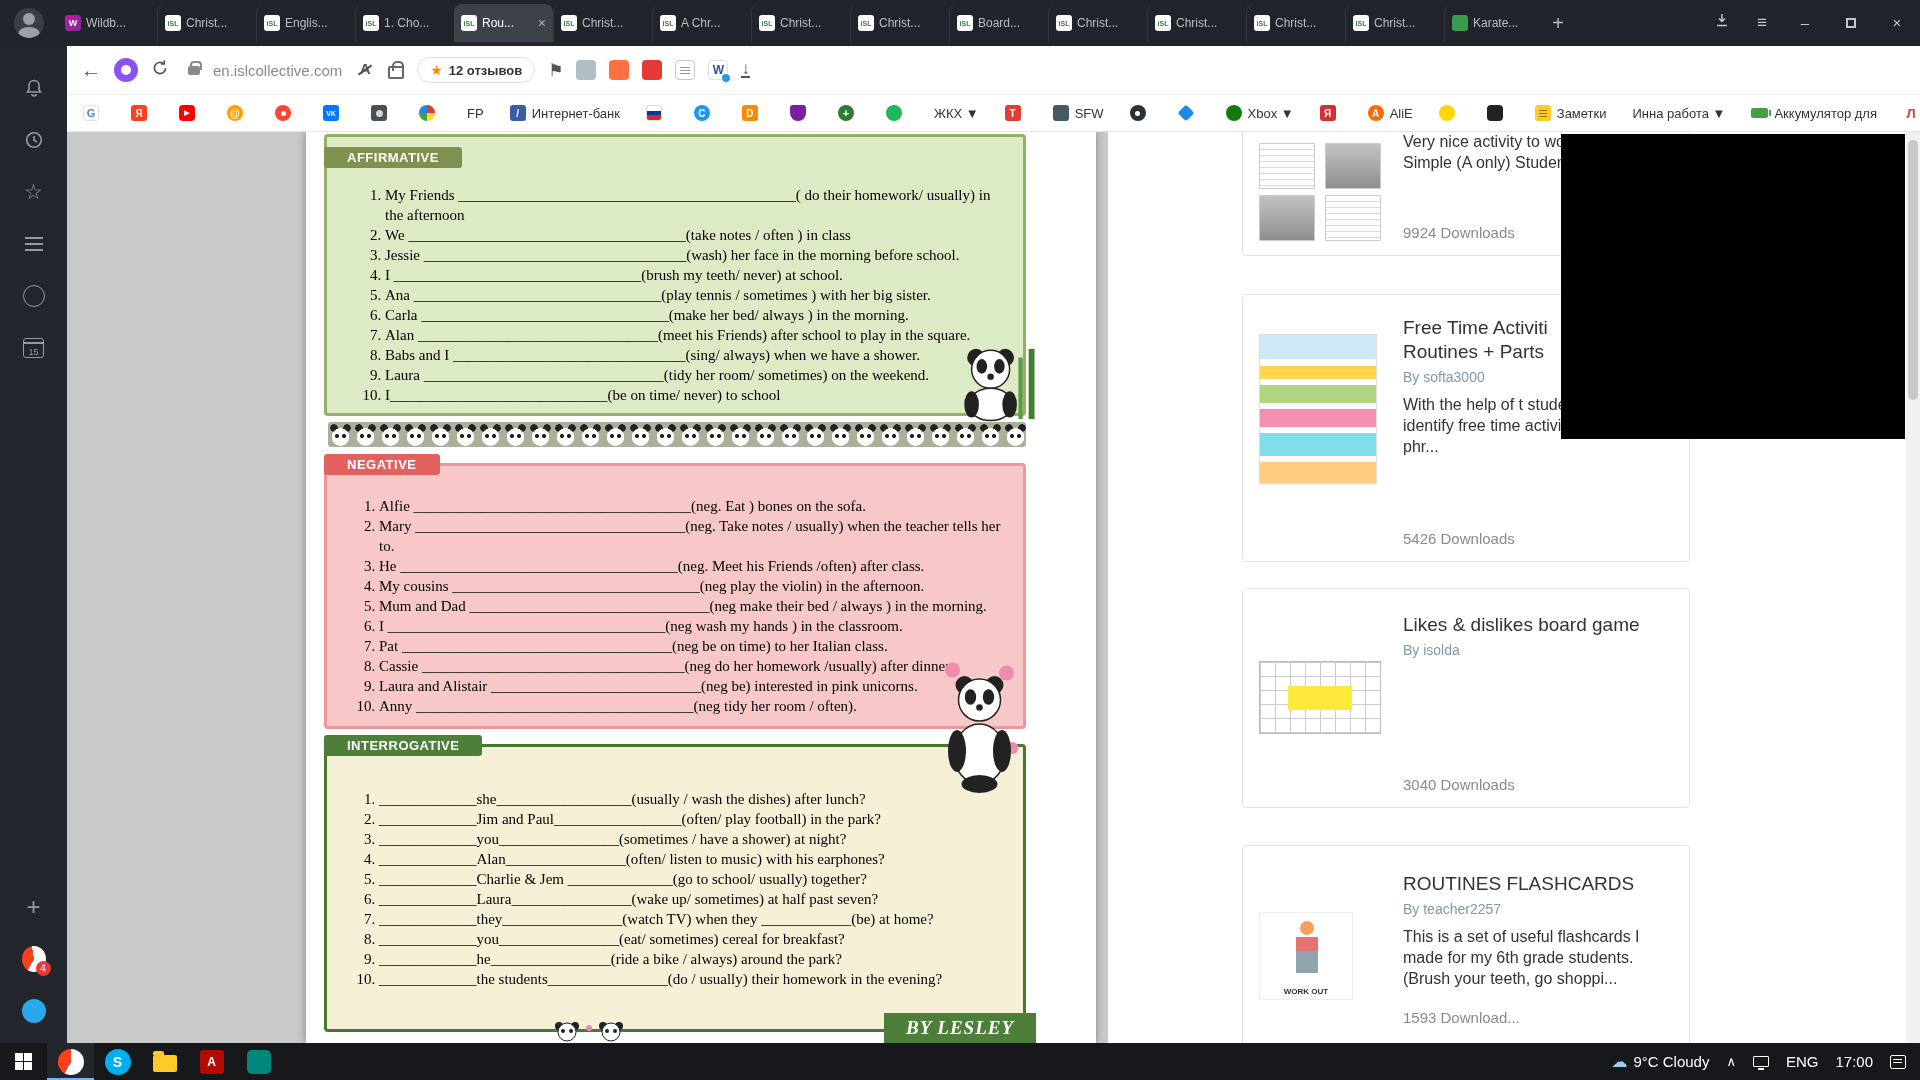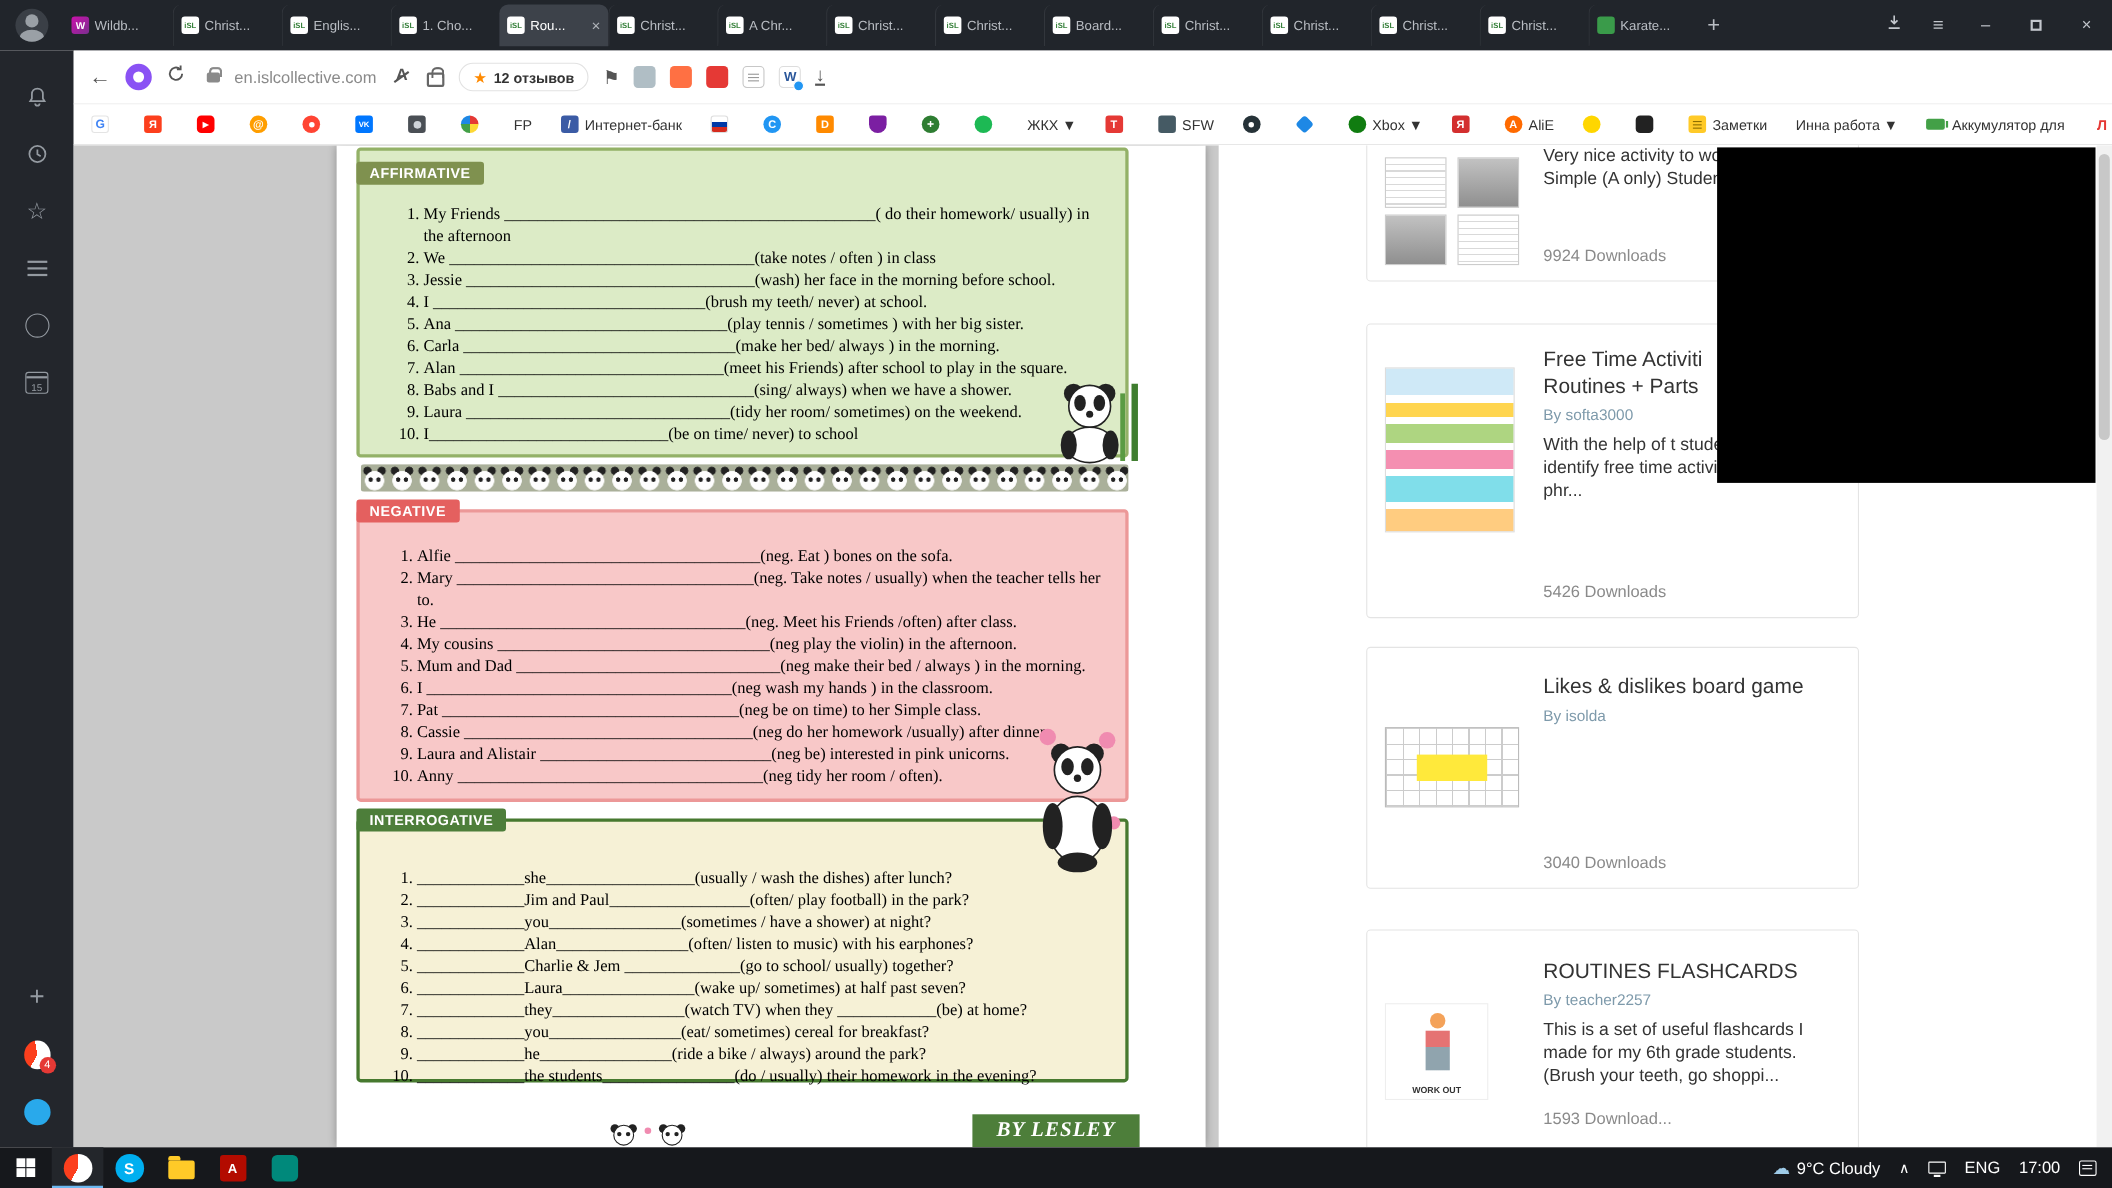--- a/index.html
+++ b/index.html
@@ -105,22 +105,22 @@
 .i-l{background:transparent;color:#e53935;font-size:13px}.i-l::after{content:"Л"}
 
 
 #content{position:absolute;top:132px;left:67px;width:1853px;height:911px;background:#fff;overflow:hidden}
 #viewer{position:absolute;left:0;top:0;width:1041px;height:911px;background:#c9c9c9;overflow:hidden}
 #page{position:absolute;left:239px;top:0;width:790px;height:911px;background:#fff;box-shadow:0 0 8px rgba(0,0,0,.35)}
 
 .ws-box{position:absolute;left:18px;width:702px;border-radius:4px}
 .aff{top:2px;height:282px;background:#dcebc6;border:3px solid #93b167}
 .neg{top:331px;height:266px;background:#f8c8c8;border:3px solid #ec9898}
-.int{top:612px;height:240px;background:#f6f1d6;border:3px solid #47792f}
-.ws-label{position:absolute;left:-3px;padding:3px 12px;font-size:13px;font-weight:bold;color:#fff;border-radius:3px;letter-spacing:.5px}
+.int{top:612px;height:288px;background:#f6f1d6;border:3px solid #47792f}
+.ws-label{position:absolute;left:-3px;padding:3px 23px;font-size:13px;font-weight:bold;color:#fff;border-radius:3px;letter-spacing:.5px}
 .aff .ws-label{top:10px;background:#7f914f}
 .neg .ws-label{top:-12px;background:#e4605f}
 .int .ws-label{top:-12px;background:#4d7e3a}
 .ws-list{list-style:decimal;font-family:"Liberation Serif",serif;font-size:15px;line-height:20px;color:#000000}
 .aff .ws-list{margin:48px 18px 0 0;padding-left:58px}
 .neg .ws-list{margin:30px 14px 0 0;padding-left:52px}
 .int .ws-list{margin:42px 14px 0 0;padding-left:52px}
 .panda-strip{position:absolute;left:22px;top:290px;width:698px;height:25px;background-color:#aab09a;border-radius:3px;
  background-image:
   radial-gradient(circle at 9px 14px,#222 1.8px,transparent 2.3px),
@@ -491,21 +491,21 @@
 
         <div class="ws-box neg">
           <span class="ws-label">NEGATIVE</span>
           <ol class="ws-list">
             <li>Alfie _____________________________________(neg. Eat ) bones on the sofa.</li>
             <li>Mary ____________________________________(neg. Take notes / usually) when the teacher tells her to.</li>
             <li>He _____________________________________(neg. Meet his Friends /often) after class.</li>
             <li>My cousins _________________________________(neg play the violin) in the afternoon.</li>
             <li>Mum and Dad ________________________________(neg make their bed / always ) in the morning.</li>
             <li>I _____________________________________(neg wash my hands ) in the classroom.</li>
-            <li>Pat ____________________________________(neg be on time) to her Simple class.</li>
+            <li>Pat ____________________________________(neg be on time) to her Italian class.</li>
             <li>Cassie ___________________________________(neg do her homework /usually) after dinner.</li>
             <li>Laura and Alistair ____________________________(neg be) interested in pink unicorns.</li>
             <li>Anny _____________________________________(neg tidy her room / often).</li>
           </ol>
         </div>
 
         <svg class="panda" style="left:631px;top:529px" width="85" height="135" viewBox="0 0 56 90">
           <circle cx="10" cy="6" r="5" fill="#f08bb0"></circle>
             <circle cx="46" cy="8" r="5" fill="#f08bb0"></circle>
             <circle cx="50" cy="58" r="4" fill="#f08bb0"></circle>

